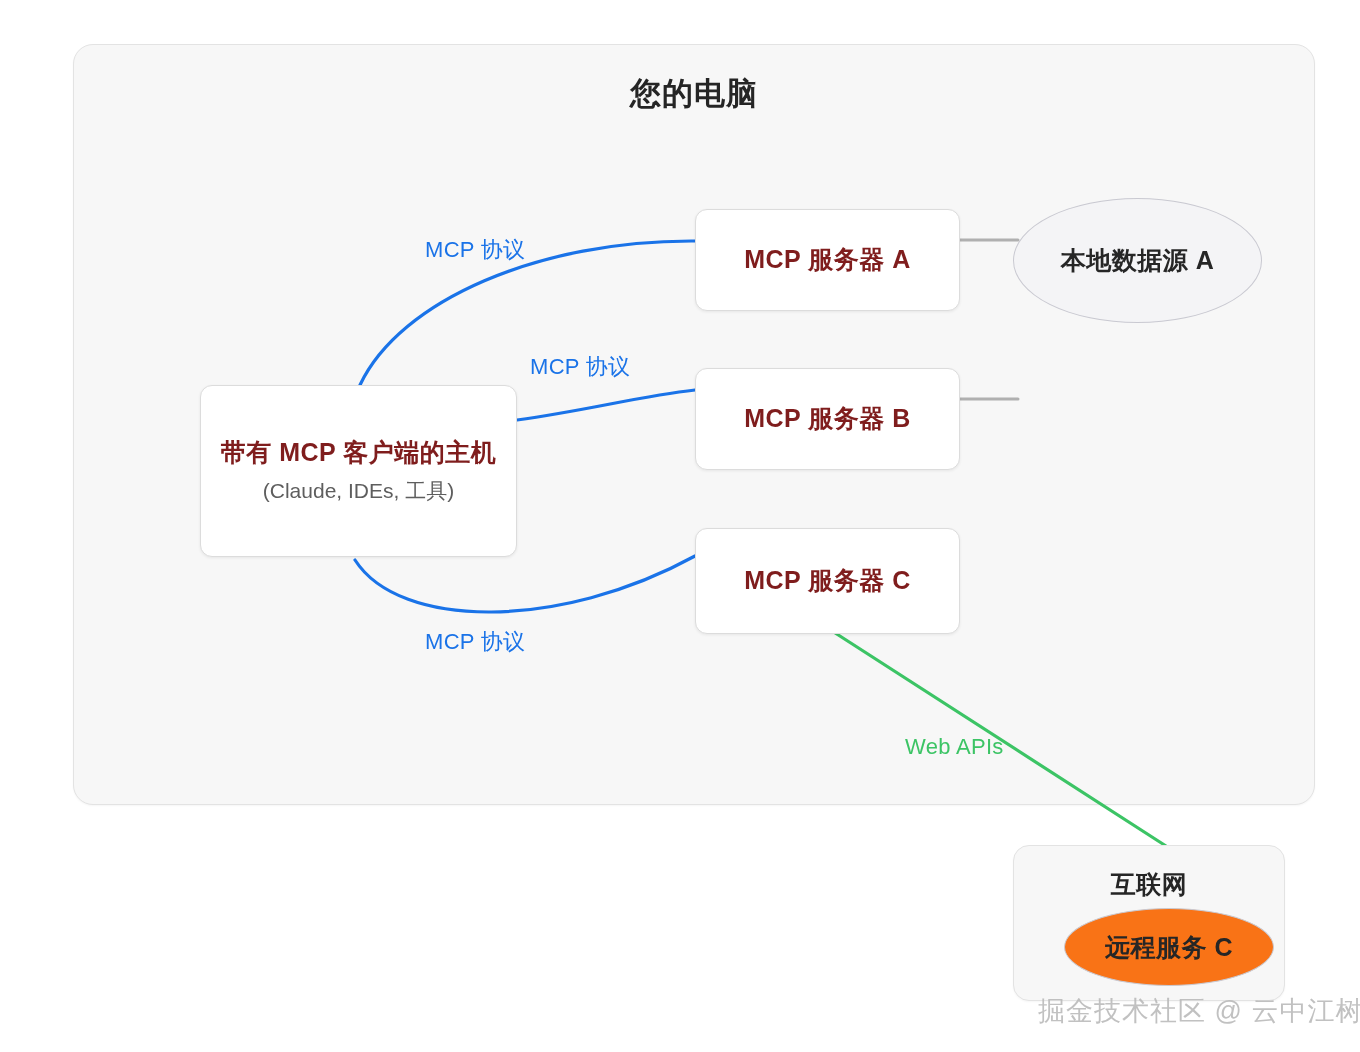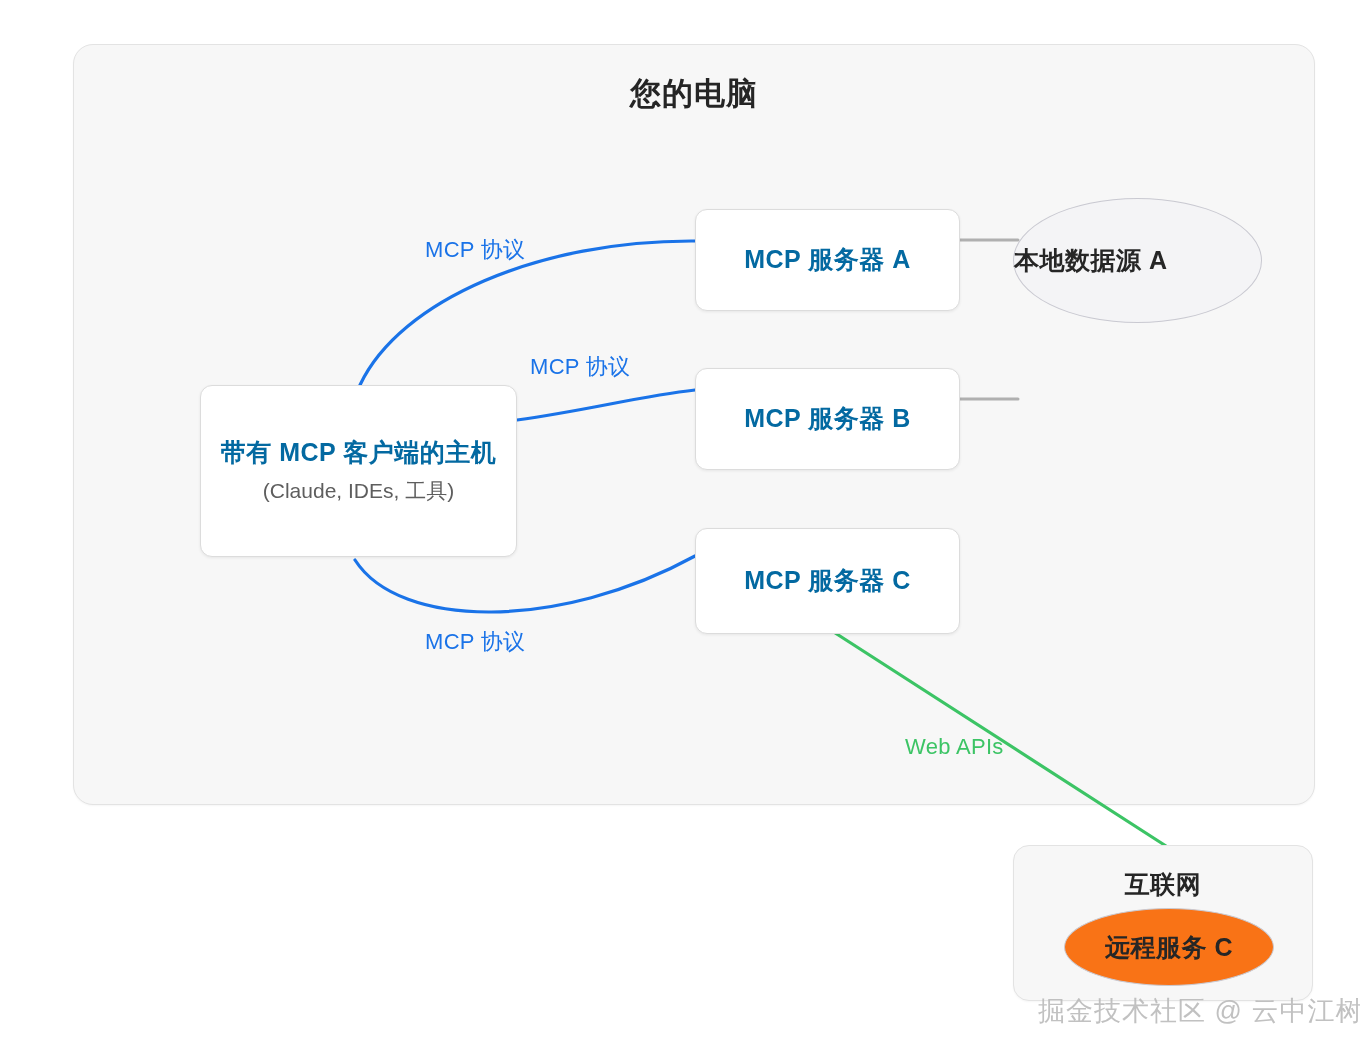--- a/index.html
+++ b/index.html
@@ -65,21 +65,21 @@
     box-sizing: border-box;
     box-shadow: 0 1px 3px rgba(0,0,0,0.07);
     display: flex;
     flex-direction: column;
     align-items: center;
     justify-content: center;
   }
   .node-box .node-label {
     font-size: 25px;
     font-weight: 600;
-    color: #0369a1;
+    color: #7f1d1d;
     line-height: 1.25;
     text-align: center;
     letter-spacing: 0.5px;
   }
   .node-box .node-sublabel {
     font-size: 21px;
     font-weight: 400;
     color: #5e5e5e;
     margin-top: 9px;
     text-align: center;
@@ -112,21 +112,21 @@
 
   
   .ellipse-node {
     position: absolute;
     background: #f4f4f6;
     border: 1px solid #c9c9d1;
     border-radius: 50%;
     box-sizing: border-box;
     display: flex;
     align-items: center;
-    justify-content: flex-start;
+    justify-content: center;
   }
   .ellipse-node .node-label {
     font-size: 25px;
     font-weight: 600;
     color: #262626;
     text-align: center;
     letter-spacing: 0.5px;
   }
   .ds-a {
     left: 1013px;
@@ -139,21 +139,21 @@
     top: 357px;
     width: 249px;
     height: 125px;
   }
 
   
   .internet-box {
     position: absolute;
     left: 1013px;
     top: 845px;
-    width: 300px;
+    width: 272px;
     height: 156px;
     background: #f7f7f7;
     border: 1px solid #e3e3e3;
     border-radius: 16px;
     box-sizing: border-box;
     box-shadow: 0 1px 2px rgba(0,0,0,0.04);
   }
   .internet-title {
     position: absolute;
     left: 0;

